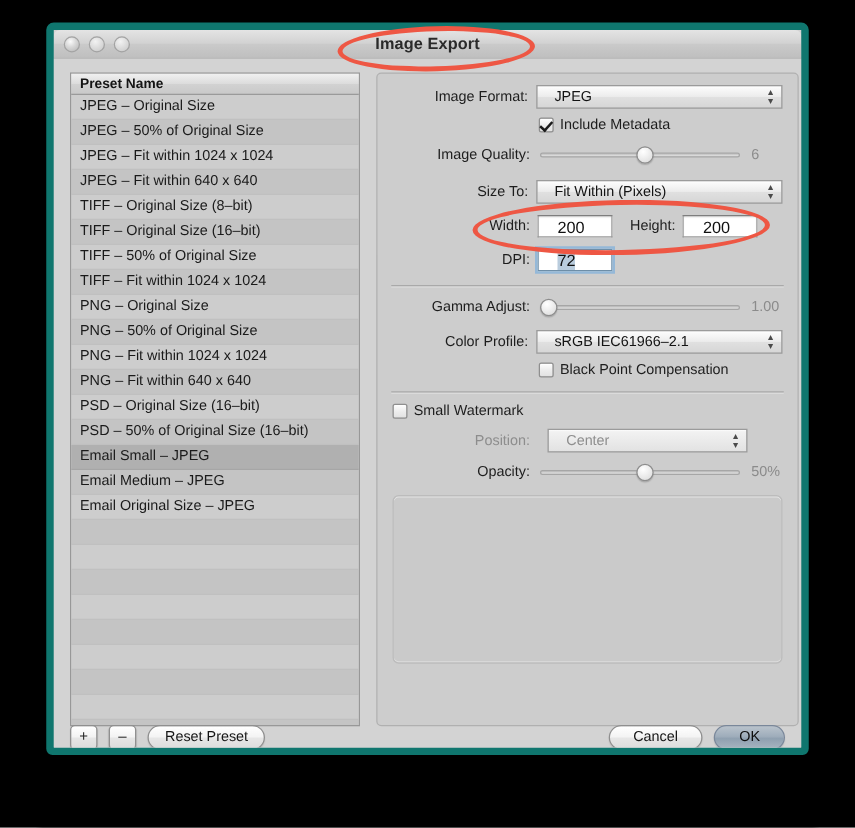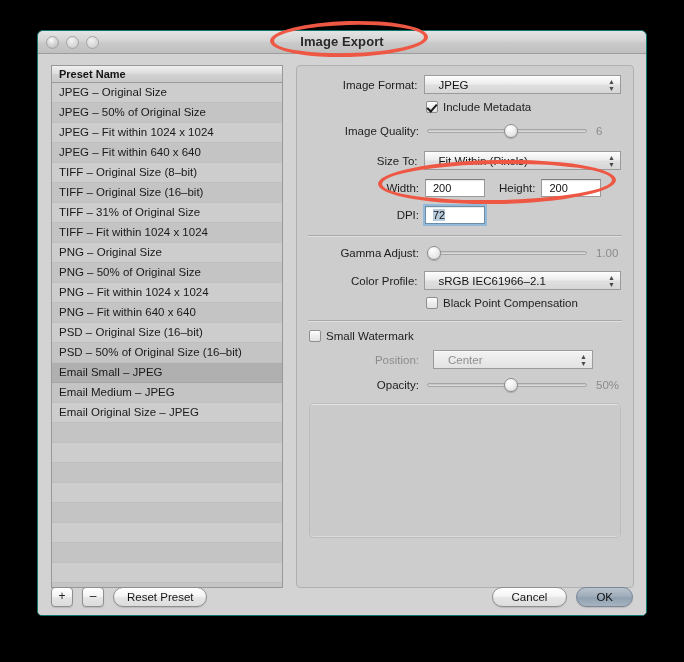--- a/index.html
+++ b/index.html
@@ -18,25 +18,25 @@
     position: absolute;
     inset: 0;
     background: #000;
     border-radius: 34px;
   }
 
   
   #window {
     position: absolute;
     left: 37px;
-    top: 30px;
+    top: 18px;
     width: 610px;
     height: 586px;
     background: #d3d3d3;
-    border: 1px solid #0f766e;
+    border: 6px solid #0f766e;
     border-radius: 6px 6px 5px 5px;
     box-shadow: 0 1px 3px rgba(0,0,0,.5);
     overflow: hidden;
   }
 
   
   #titlebar {
     position: relative;
     height: 23px;
     background: linear-gradient(to bottom, #e4e4e4 0%, #d2d2d2 48%, #cacaca 52%, #bfbfbf 100%);
@@ -166,24 +166,24 @@
     text-align: center;
   }
   .popup .arrows span { display: block; }
 
   
   .tfield {
     height: 18px;
     background: #ffffff;
     border: 1px solid #9a9a9a;
     border-top-color: #7e7e7e;
-    font-size: 11px;
+    font-size: 13px;
     color: #101010;
     line-height: 17px;
-    padding-left: 7px;
+    padding-left: 15px;
     box-shadow: 0 1px 1px rgba(0,0,0,.10) inset;
   }
   .tfield.focused {
     outline: 2px solid #94b8d8;
     outline-offset: 0px;
     border-color: #6d8ea8;
   }
   .tfield.focused .sel {
     background: #b9ccdd;
   }
@@ -355,21 +355,21 @@
 
       <div id="preset-pane">
         <div id="preset-header">Preset Name</div>
         <div id="preset-list">
           <div class="preset-row odd">JPEG – Original Size</div>
           <div class="preset-row even">JPEG – 50% of Original Size</div>
           <div class="preset-row odd">JPEG – Fit within 1024 x 1024</div>
           <div class="preset-row even">JPEG – Fit within 640 x 640</div>
           <div class="preset-row odd">TIFF – Original Size (8–bit)</div>
           <div class="preset-row even">TIFF – Original Size (16–bit)</div>
-          <div class="preset-row odd">TIFF – 31% of Original Size</div>
+          <div class="preset-row odd">TIFF – 50% of Original Size</div>
           <div class="preset-row even">TIFF – Fit within 1024 x 1024</div>
           <div class="preset-row odd">PNG – Original Size</div>
           <div class="preset-row even">PNG – 50% of Original Size</div>
           <div class="preset-row odd">PNG – Fit within 1024 x 1024</div>
           <div class="preset-row even">PNG – Fit within 640 x 640</div>
           <div class="preset-row odd">PSD – Original Size (16–bit)</div>
           <div class="preset-row even">PSD – 50% of Original Size (16–bit)</div>
           <div class="preset-row selected">Email Small – JPEG</div>
           <div class="preset-row even">Email Medium – JPEG</div>
           <div class="preset-row odd">Email Original Size – JPEG</div>

